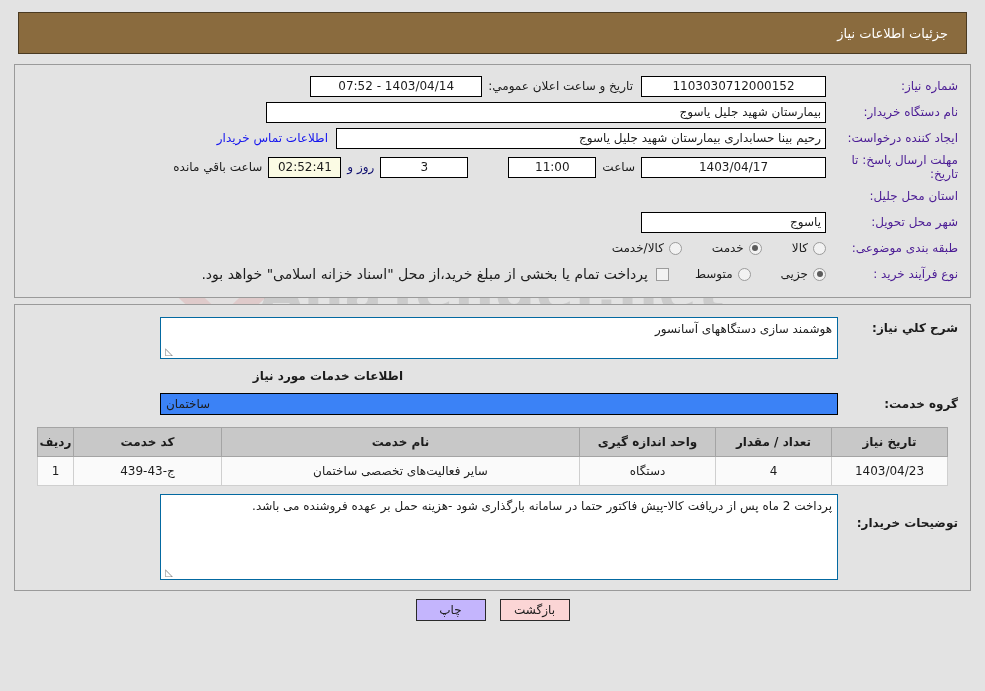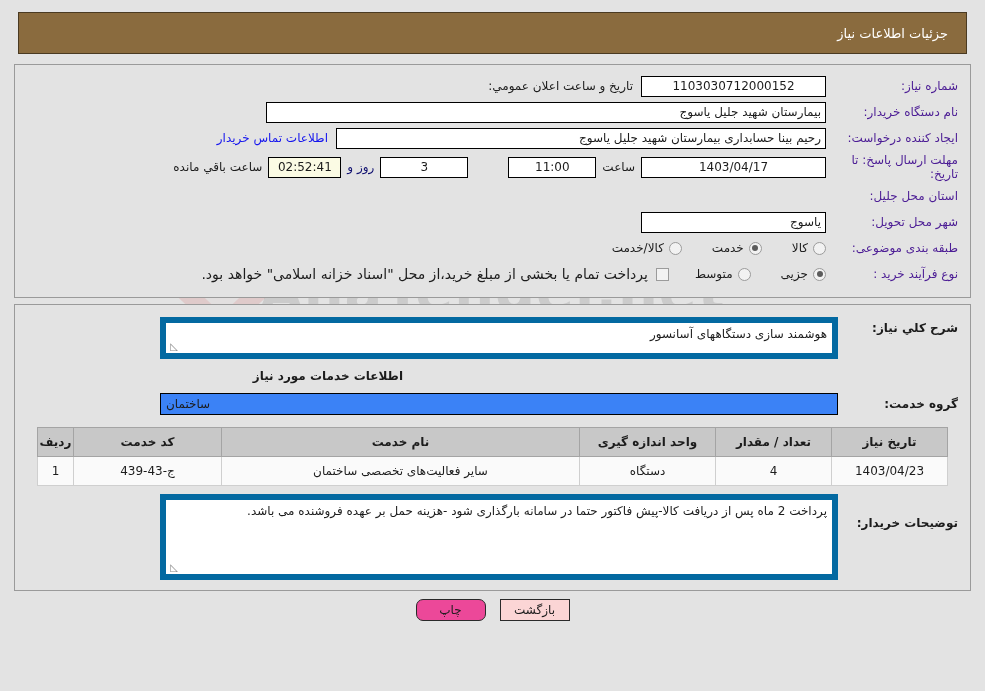--- a/index.html
+++ b/index.html
@@ -201,21 +201,21 @@
   .desc-lbl {
     width: 120px; flex: 0 0 120px;
     text-align: right;
     font-size: 12px;
     font-weight: bold;
     padding-left: 8px;
     padding-top: 4px;
     box-sizing: border-box;
   }
   .textarea-box {
-    border: 6px solid #0369a1;
+    border: 1px solid #0369a1;
     background: #ffffff;
     width: 678px;
     height: 42px;
     box-sizing: border-box;
     font-size: 12px;
     padding: 3px 5px;
     position: relative;
     text-align: right;
     overflow: hidden;
     line-height: 16px;
@@ -319,21 +319,21 @@
     height: 22px;
     min-width: 70px;
     font-size: 12px;
     line-height: 20px;
     text-align: center;
     box-sizing: border-box;
     cursor: pointer;
     padding: 0 12px;
     color: #1c1c1c;
   }
-  .btn-print { background: #ec4899; border-radius: 7px; }
+  .btn-print { background: #c4b5fd; }
   .btn-back  { background: #fbd5d5; }
 </style>
 </head>
 <body>
 
 <div id="watermark">
   <div class="wm-shield"></div>
   <div class="wm-shield-inner"></div>
   <div class="wm-text">AnaTender.net</div>
   <div class="wm-big-left">L</div>
@@ -344,20 +344,21 @@
   <div id="title-bar">
     <span class="title-text">جزئیات اطلاعات نیاز</span>
   </div>
 
   <div class="panel" id="panel-top">
 
     <div class="row">
       <span class="lbl">شماره نیاز:</span>
       <span class="fld w-need-no">1103030712000152</span>
       <span class="pubdate-label">تاریخ و ساعت اعلان عمومي:</span>
+      <span class="fld w-pubdate">1403/04/14 - 07:52</span>
     </div>
 
     <div class="row">
       <span class="lbl">نام دستگاه خریدار:</span>
       <span class="fld w-org">بیمارستان شهید جلیل یاسوج</span>
     </div>
 
     <div class="row">
       <span class="lbl">ایجاد کننده درخواست:</span>
       <span class="fld w-creator">رحیم بینا حسابداری بیمارستان شهید جلیل یاسوج</span>

